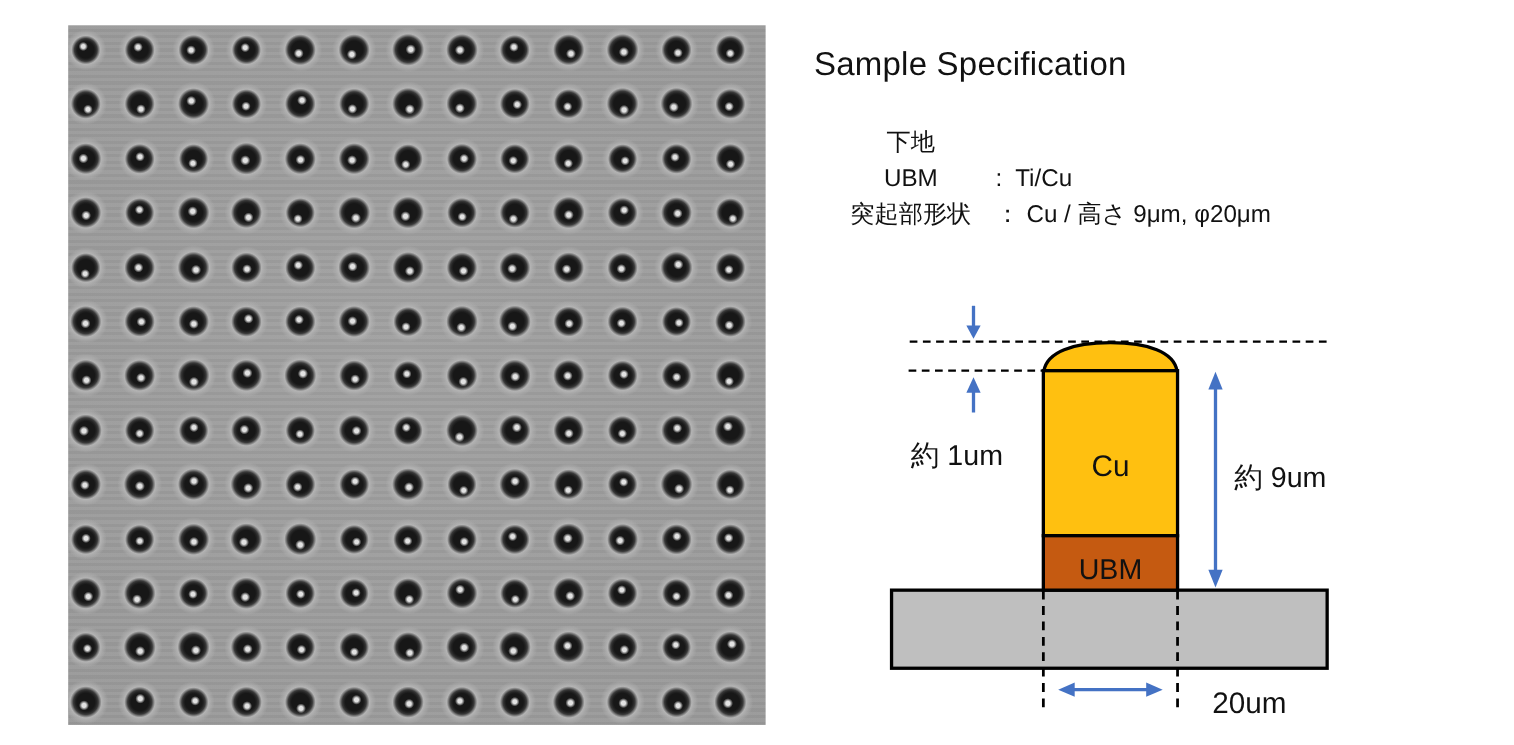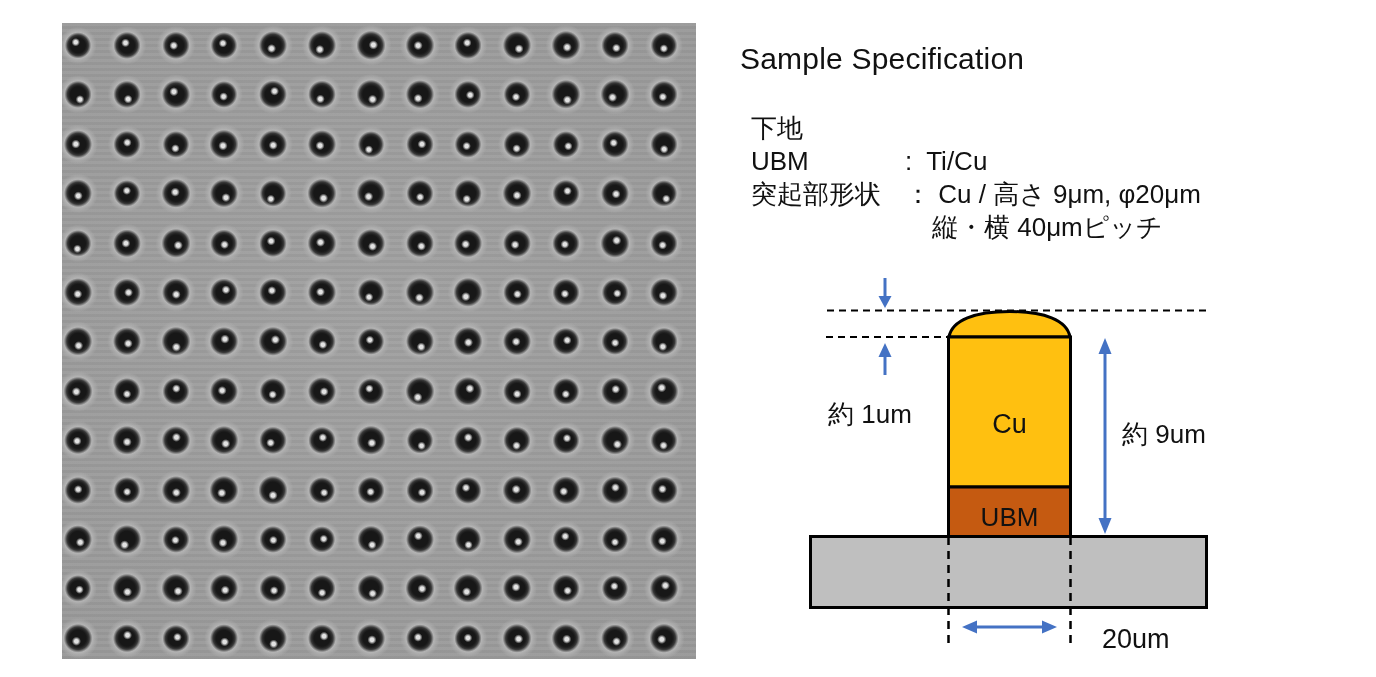--- a/index.html
+++ b/index.html
@@ -34,21 +34,21 @@
         rgba(154,154,154,0) 19.7px);
   }
 
   
   .title {
     position:absolute; left:740px; top:40px;
     font-size:30px; line-height:1.25; letter-spacing:.2px;
   }
   .spec {
     position:absolute; left:751px; top:112px;
-    font-size:26px; line-height:33px;
+    font-size:22px; line-height:33px;text-align:center;
   }
   .spec-row { display:flex; }
   .spec-row .label { width:154px; white-space:pre; }
   .spec-row .rest  { white-space:pre; }
   .spec-row.indent .rest { padding-left:27px; }
 
   
   .diagram { position:absolute; left:800px; top:270px; }
   .diagram text {
     font-family:"Liberation Sans","DejaVu Sans",sans-serif;
@@ -242,24 +242,20 @@
     <span class="label">下地</span>
   </div>
   <div class="spec-row">
     <span class="label">UBM</span>
       <span class="rest">:  Ti/Cu</span>
   </div>
   <div class="spec-row">
     <span class="label">突起部形状</span>
       <span class="rest">： Cu / 高さ 9μm, φ20μm</span>
   </div>
-  <div class="spec-row indent">
-    <span class="label"></span>
-      <span class="rest">縦・横 40μmピッチ</span>
-  </div>
 </div>
 
 <svg class="diagram" width="420" height="400" viewBox="0 0 420 400">
 
   <line class="dash" x1="27" y1="40.5" x2="410" y2="40.5"></line>
   <line class="dash" x1="26" y1="67" x2="148" y2="67"></line>
 
   <g>
     <line class="arrow-line" x1="85" y1="8" x2="85" y2="27"></line>
     <polygon class="arrow-head" points="85,38 78.5,26 91.5,26"></polygon>

